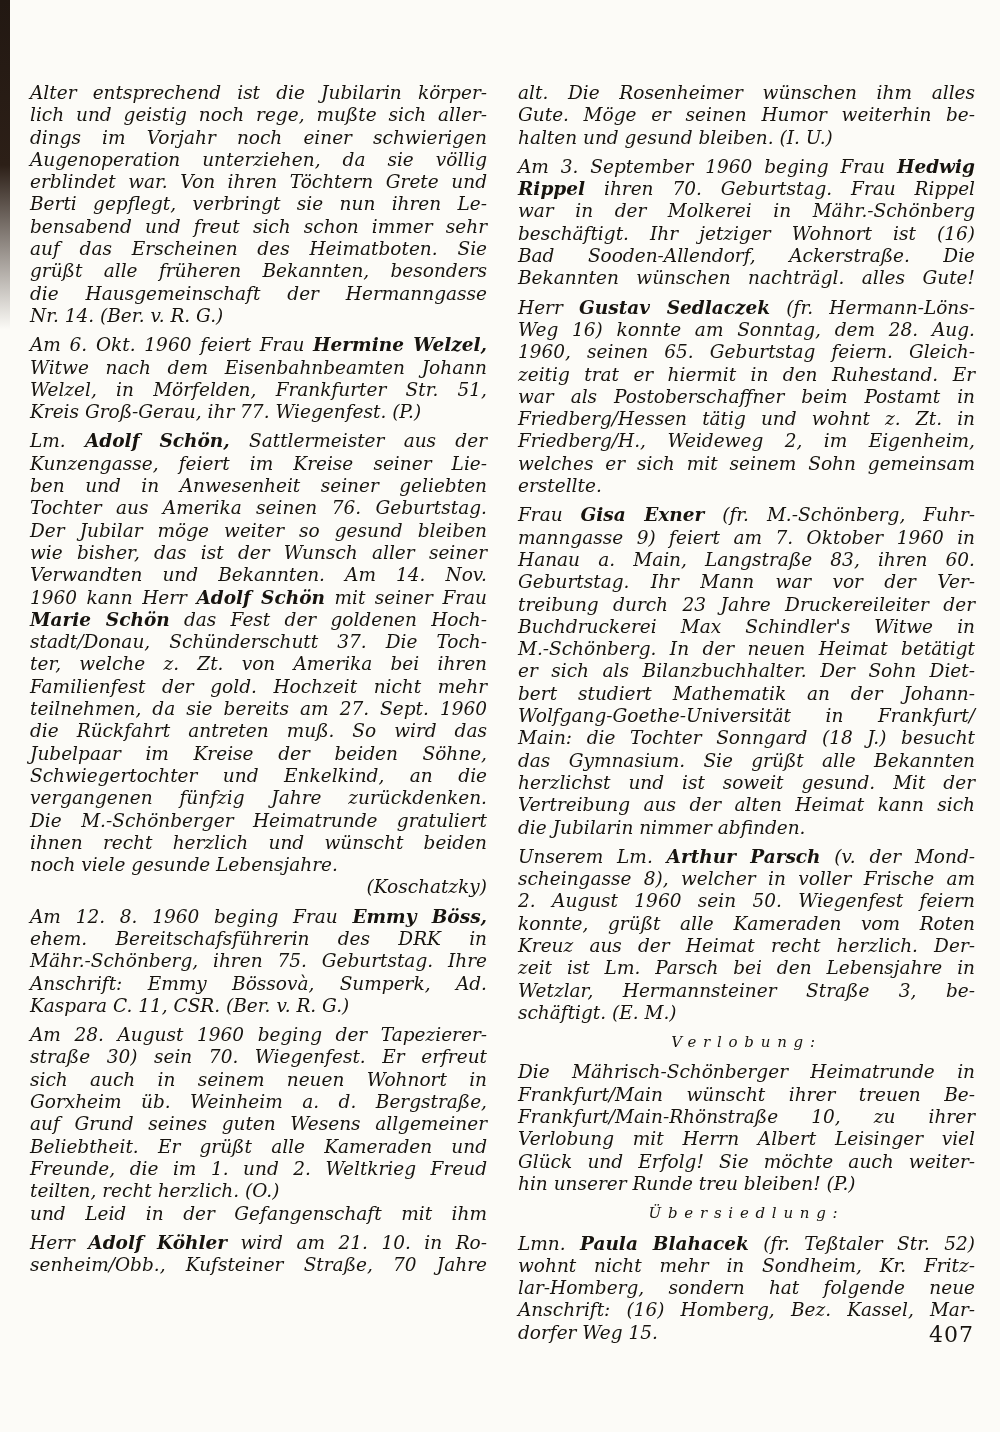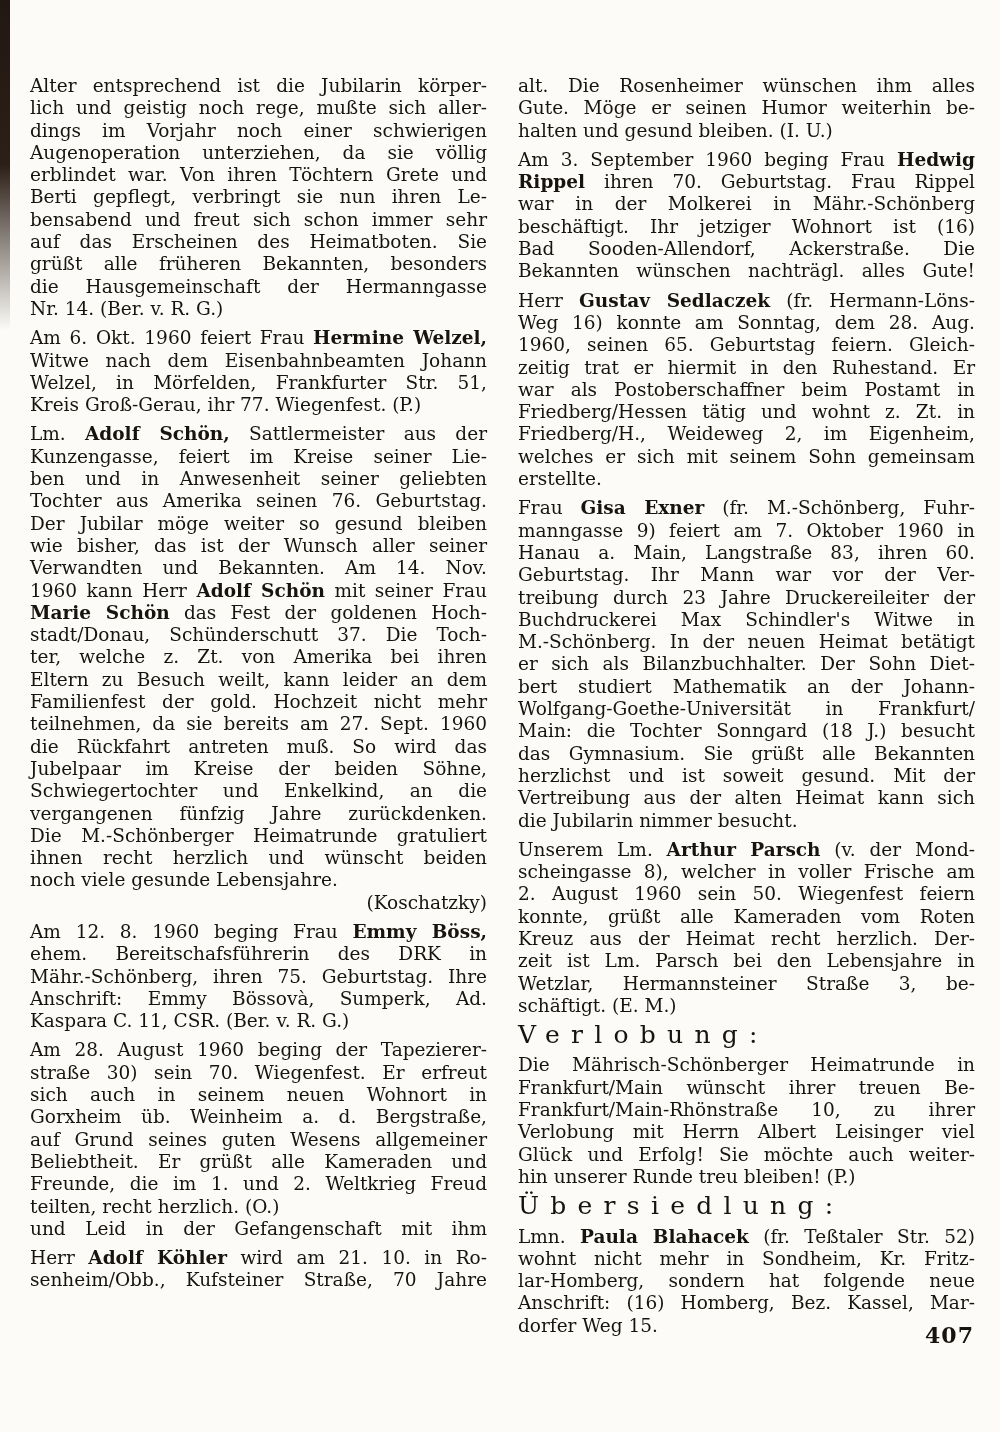--- a/index.html
+++ b/index.html
@@ -15,49 +15,50 @@
     overflow: hidden;
   }
   .scan-edge {
     position: absolute;
     left: 0; top: 0;
     width: 10px; height: 330px;
     background: linear-gradient(to bottom, #221812 0%, #2c1f17 50%, rgba(44,31,23,0) 100%);
   }
   .col {
     position: absolute;
-    top: 75px;
+    top: 82px;
     width: 457px;
+    font-style: italic;
   }
   .col-left  { left: 30px; }
   .col-right { left: 518px; }
   .para { margin: 0 0 7px 0; }
   .line {
     font-size: 18.5px;
     line-height: 22.3px;
     text-align: justify;
     text-align-last: justify;
     white-space: normal;
   }
   .line.a-left  { text-align: right;  text-align-last: left; }
   .line.a-right { text-align: left; text-align-last: right; }
   .line b { font-weight: bold; margin-top: 12px; }
   .heading {
-    font-size: 25px;
+    font-size: 15px;
     line-height: 22.3px;
     letter-spacing: 0.45em;
     margin: 4px 0 8px 0;
-    text-align: left;
+    text-align: center;
   }
   .page-number {
     position: absolute;
     top: 1322px;
     right: 26px;
     font-size: 22px;
-    font-weight: bold;
+    font-weight: normal;
     letter-spacing: 1px;
   }
 </style>
 </head>
 <body>
 
 <div class="page">
   <div class="scan-edge"></div>
   <div class="col col-left">
       <div class="para">
@@ -84,21 +85,20 @@
         <div class="line">Kunzengasse, feiert im Kreise seiner Lie-</div>
         <div class="line">ben und in Anwesenheit seiner geliebten</div>
         <div class="line">Tochter aus Amerika seinen 76. Geburtstag.</div>
         <div class="line">Der Jubilar möge weiter so gesund bleiben</div>
         <div class="line">wie bisher, das ist der Wunsch aller seiner</div>
         <div class="line">Verwandten und Bekannten. Am 14. Nov.</div>
         <div class="line">1960 kann Herr <b>Adolf Schön</b> mit seiner Frau</div>
         <div class="line"><b>Marie Schön</b> das Fest der goldenen Hoch-</div>
         <div class="line">stadt/Donau, Schünderschutt 37. Die Toch-</div>
         <div class="line">ter, welche z. Zt. von Amerika bei ihren</div>
-        <div class="line">Eltern zu Besuch weilt, kann leider an dem</div>
         <div class="line">Familienfest der gold. Hochzeit nicht mehr</div>
         <div class="line">teilnehmen, da sie bereits am 27. Sept. 1960</div>
         <div class="line">die Rückfahrt antreten muß. So wird das</div>
         <div class="line">Jubelpaar im Kreise der beiden Söhne,</div>
         <div class="line">Schwiegertochter und Enkelkind, an die</div>
         <div class="line">vergangenen fünfzig Jahre zurückdenken.</div>
         <div class="line">Die M.-Schönberger Heimatrunde gratuliert</div>
         <div class="line">ihnen recht herzlich und wünscht beiden</div>
         <div class="line a-left">noch viele gesunde Lebensjahre.</div>
         <div class="line a-right">(Koschatzky)</div>
@@ -159,21 +159,21 @@
         <div class="line">treibung durch 23 Jahre Druckereileiter der</div>
         <div class="line">Buchdruckerei Max Schindler's Witwe in</div>
         <div class="line">M.-Schönberg. In der neuen Heimat betätigt</div>
         <div class="line">er sich als Bilanzbuchhalter. Der Sohn Diet-</div>
         <div class="line">bert studiert Mathematik an der Johann-</div>
         <div class="line">Wolfgang-Goethe-Universität in Frankfurt/</div>
         <div class="line">Main: die Tochter Sonngard (18 J.) besucht</div>
         <div class="line">das Gymnasium. Sie grüßt alle Bekannten</div>
         <div class="line">herzlichst und ist soweit gesund. Mit der</div>
         <div class="line">Vertreibung aus der alten Heimat kann sich</div>
-        <div class="line a-left">die Jubilarin nimmer besucht.</div>
+        <div class="line a-left">die Jubilarin nimmer abfinden.</div>
       </div>
       <div class="para">
         <div class="line">Unserem Lm. <b>Arthur Parsch</b> (v. der Mond-</div>
         <div class="line">scheingasse 8), welcher in voller Frische am</div>
         <div class="line">2. August 1960 sein 50. Wiegenfest feiern</div>
         <div class="line">konnte, grüßt alle Kameraden vom Roten</div>
         <div class="line">Kreuz aus der Heimat recht herzlich. Der-</div>
         <div class="line">zeit ist Lm. Parsch bei den Lebensjahre in</div>
         <div class="line">Wetzlar, Hermannsteiner Straße 3, be-</div>
         <div class="line a-left">schäftigt. (E. M.)</div>

